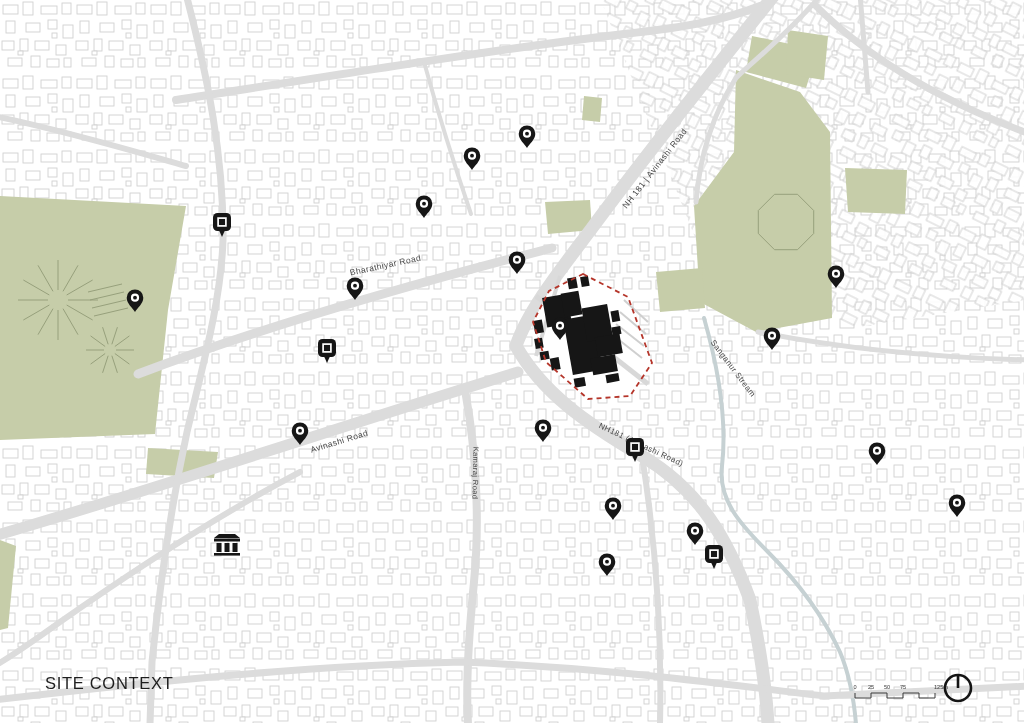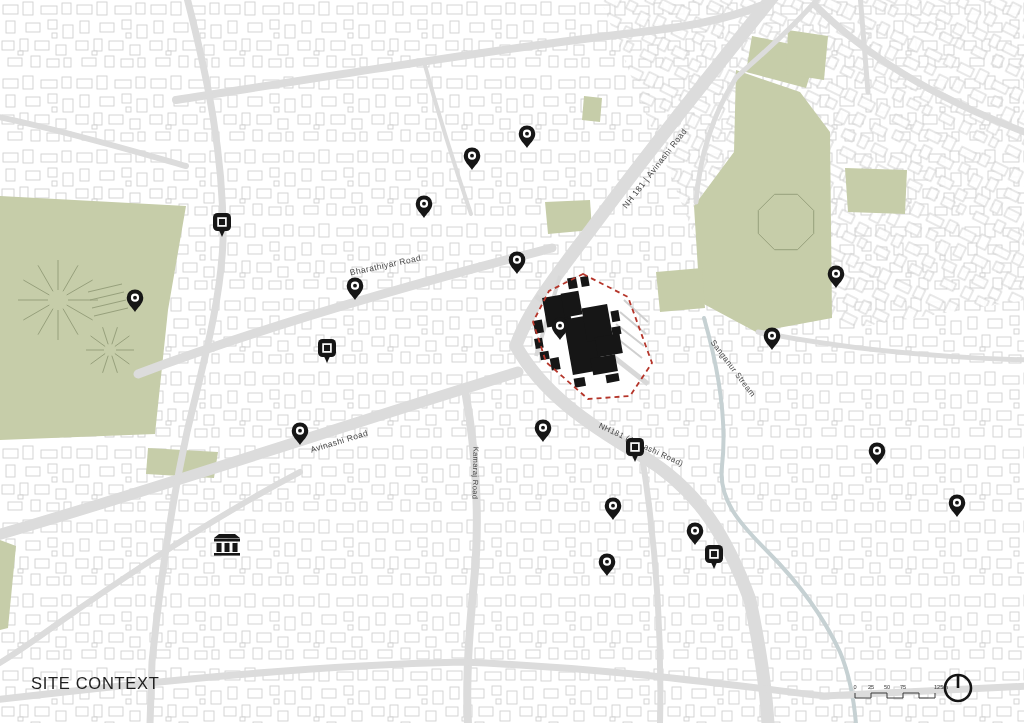--- a/index.html
+++ b/index.html
@@ -1,19 +1,19 @@
 <!DOCTYPE html>
 <html><head>
 <meta charset="utf-8">
 <style>
   html,body{margin:0;padding:0;background:#ffffff;}
   .stage{position:relative;width:1024px;height:723px;background:#fff;overflow:hidden;
          font-family:"Liberation Sans",sans-serif;}
   .stage svg{position:absolute;left:0;top:0;}
-  .map-title{position:absolute;left:31px;top:674px;font-size:16.5px;letter-spacing:.7px;
+  .map-title{position:absolute;left:45px;top:674px;font-size:16.5px;letter-spacing:.7px;
              color:#1e1e1e;font-weight:500;}
   text.rlabel{fill:#474747;letter-spacing:.4px;}
   text.scale-num{fill:#3a3a3a;font-size:5.6px;text-anchor:middle;}
 </style>
 </head>
 <body>
 
 <div class="stage">
   <svg id="map-svg" width="1024" height="723" viewBox="0 0 1024 723">
     <defs>

